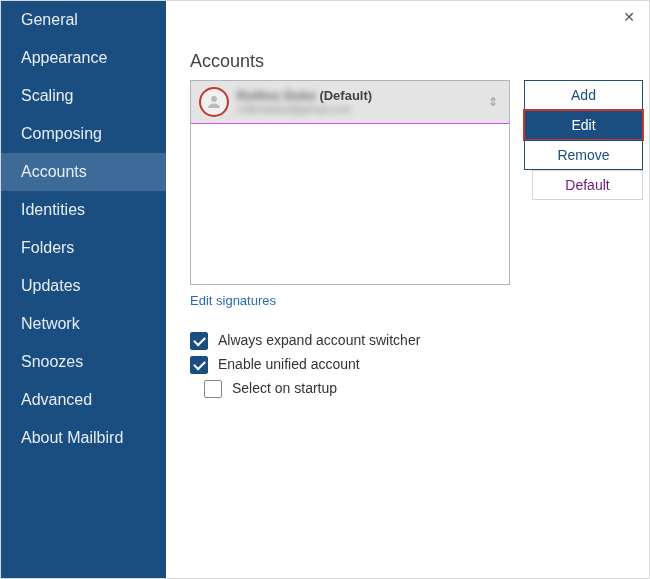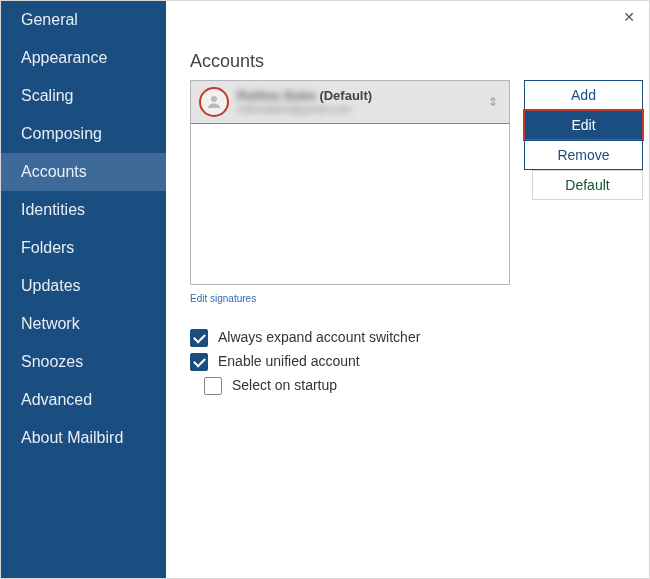--- a/index.html
+++ b/index.html
@@ -134,27 +134,27 @@
     justify-content:center;
   }
   .btn.active {
     background: #1a4d80;
     color: #fff;
     outline: 2px solid #c0392b;
     outline-offset: -1px;
   }
   .btn.disabled {
     border-color: #cfd6dd;
-    color: #14532d;
+    color: #701a75;
     cursor: default;
     margin-left: 8px;
   }
   .link {
     color: #2b6cb0;
-    font-size: 10px;
+    font-size: 13px;
     margin-top: 8px;
     cursor: pointer;
     display: inline-block;
   }
   .checks {
     margin-top: 24px;
   }
   .check-row {
     display: flex;
     gap: 10px;

